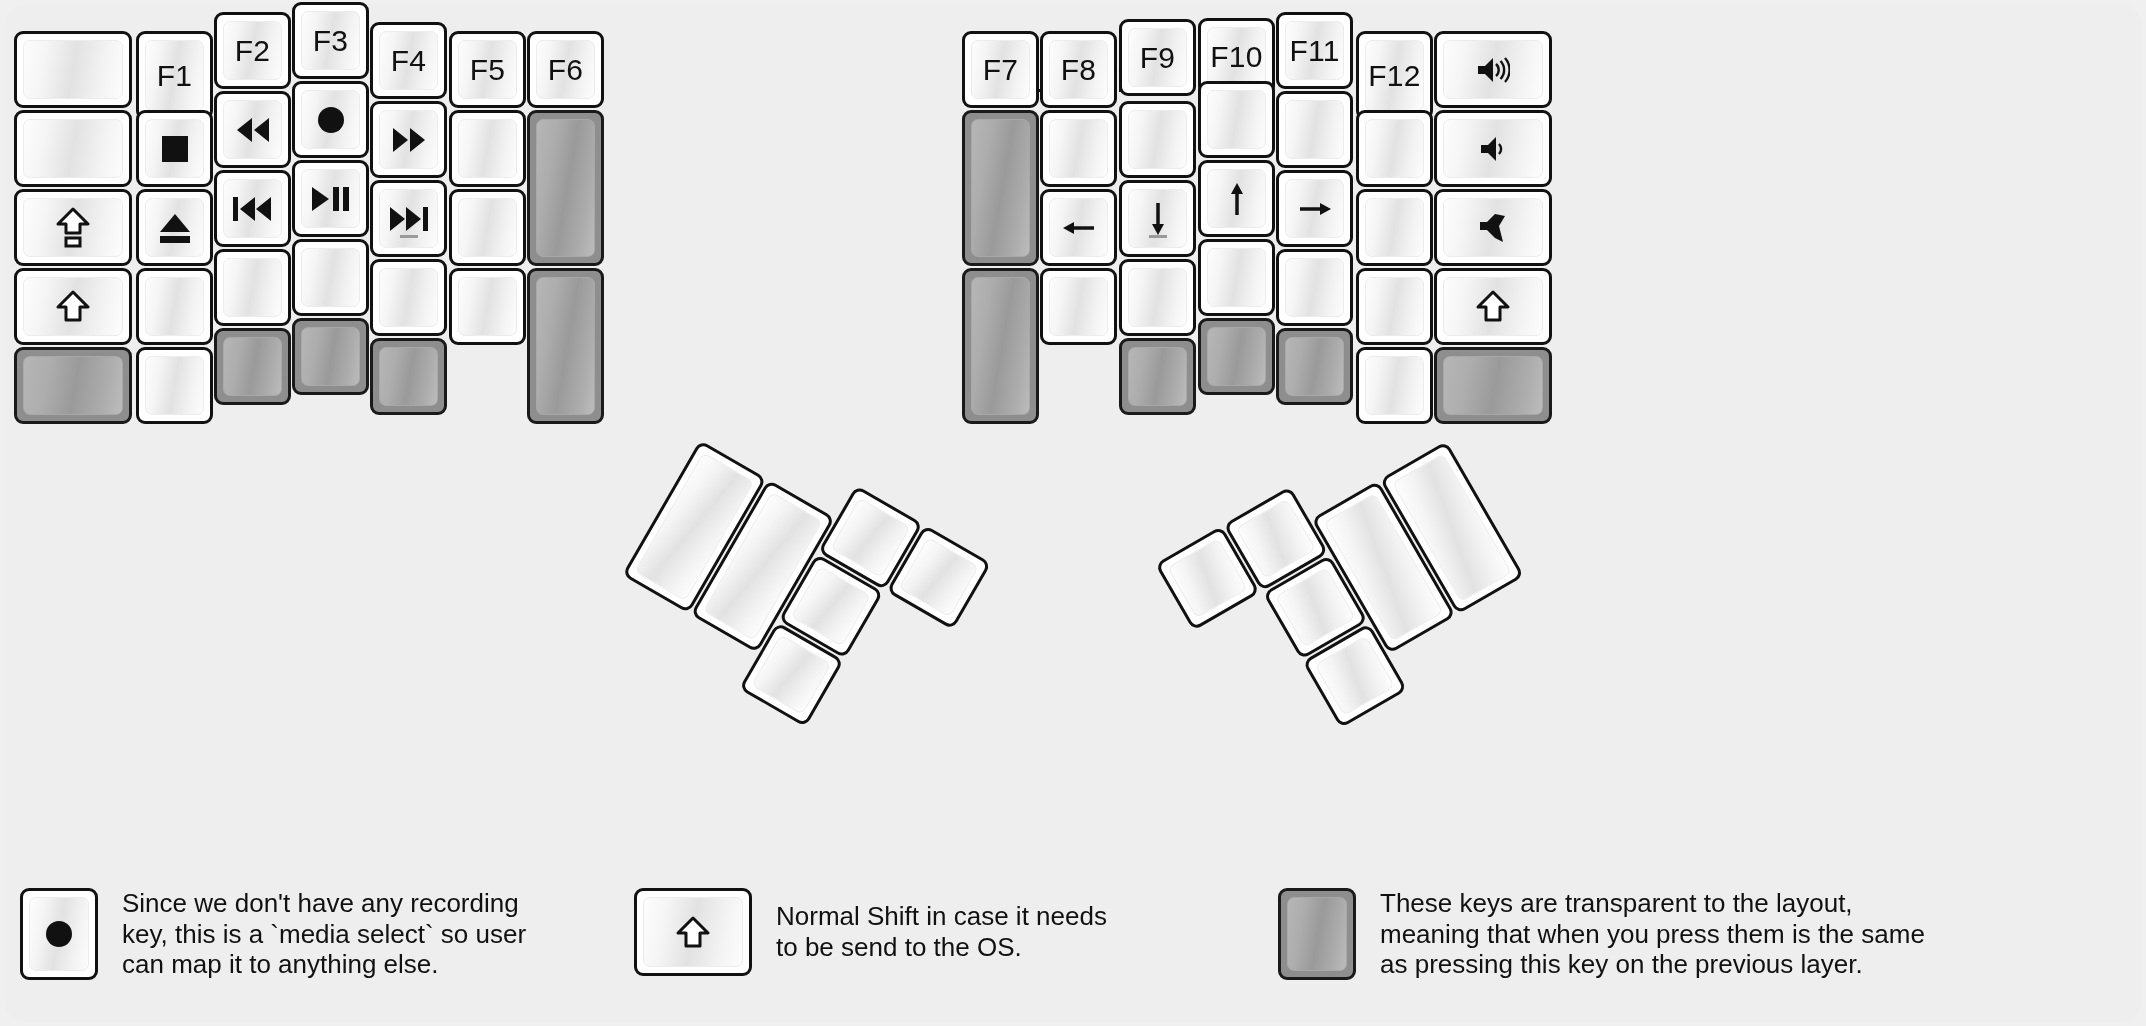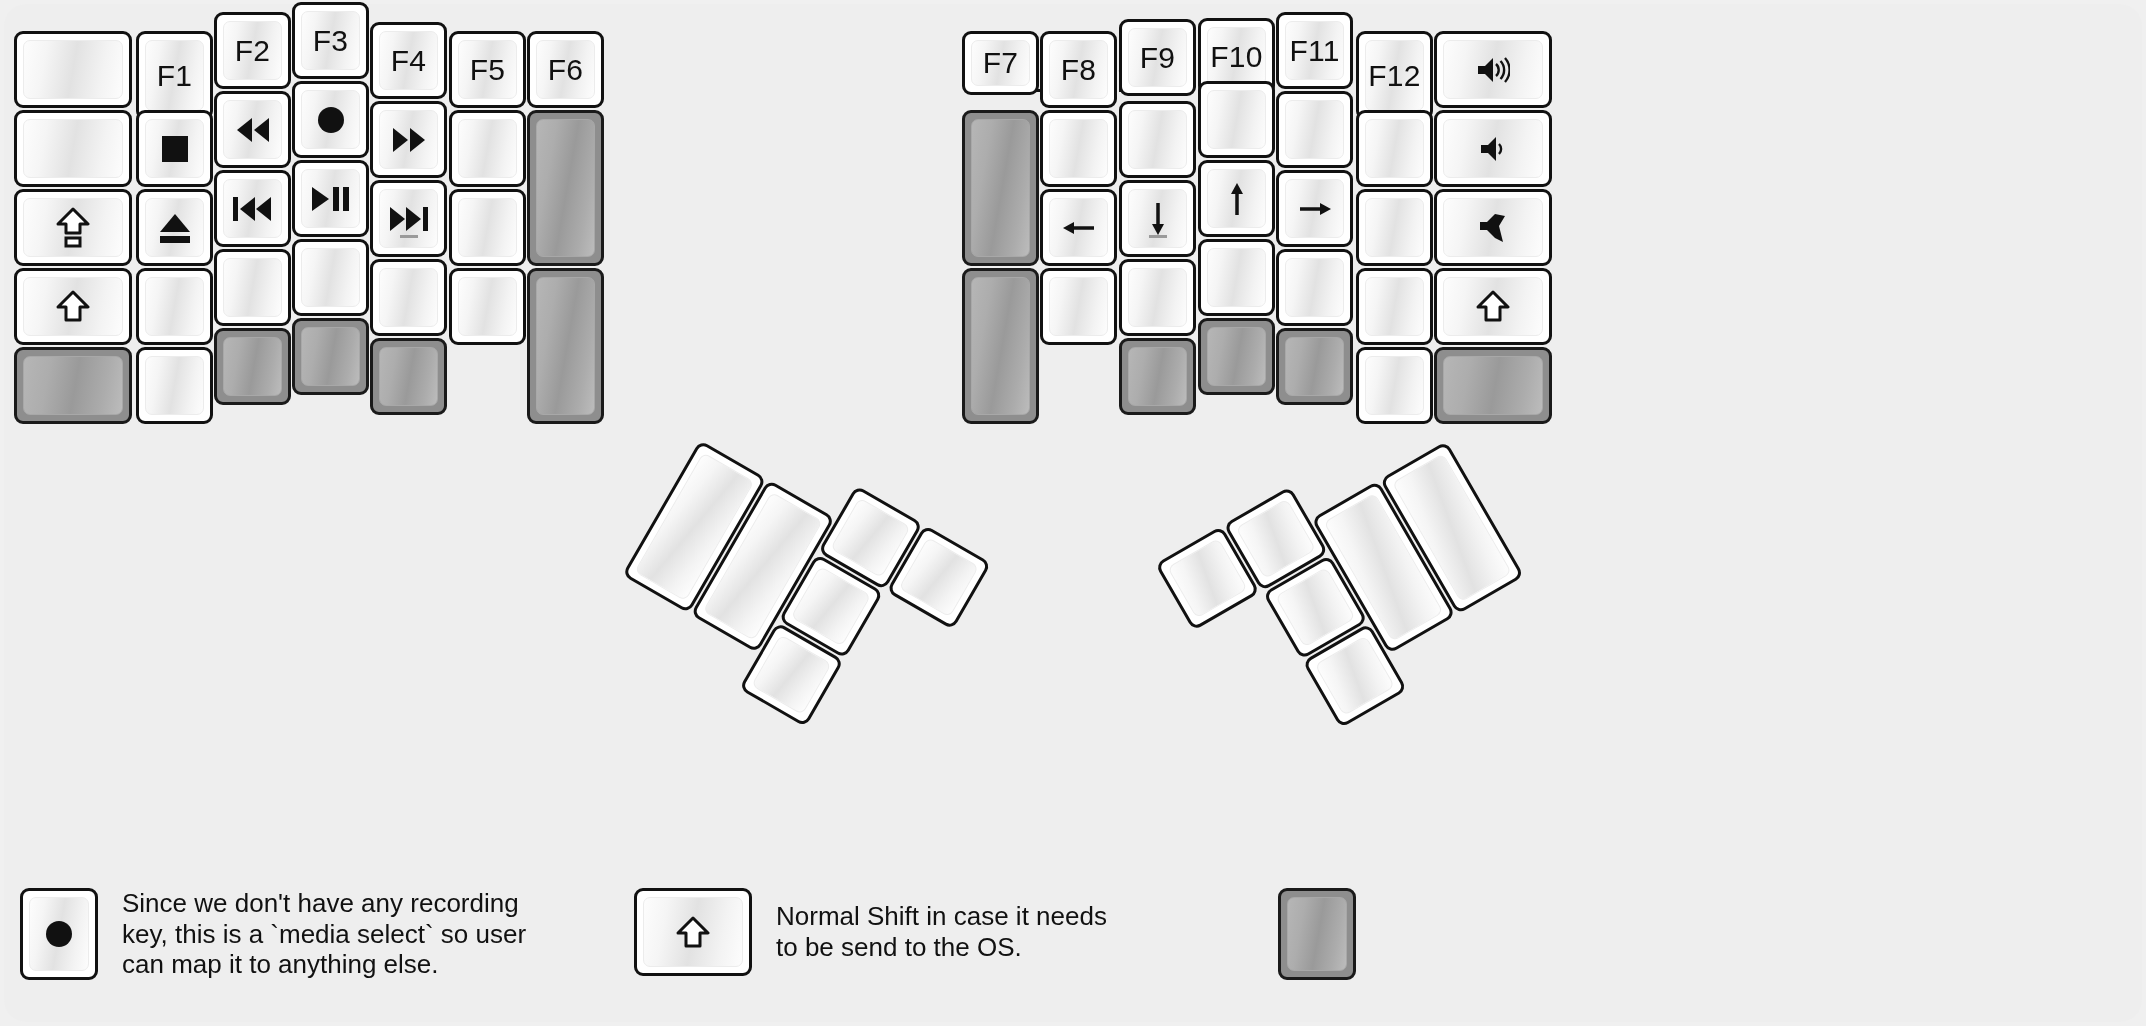--- a/index.html
+++ b/index.html
@@ -302,21 +302,21 @@
         </div>
       </div>
       <div class="key trans" style="left: 527px; top: 110px; width: 77px; height: 156px;">
         <div class="cap"></div>
       </div>
       <div class="key trans" style="left: 527px; top: 268px; width: 77px; height: 156px;">
         <div class="cap"></div>
       </div>
     </div>
   <div id="right-half">
-      <div class="key" style="left: 962px; top: 31px; width: 77px; height: 64px;">
+      <div class="key" style="left: 962px; top: 31px; width: 77px; height: 77px;">
         <div class="cap">
           <span class="legend-txt">F7</span>
         </div>
       </div>
       <div class="key trans" style="left: 962px; top: 110px; width: 77px; height: 156px;">
         <div class="cap"></div>
       </div>
       <div class="key trans" style="left: 962px; top: 268px; width: 77px; height: 156px;">
         <div class="cap"></div>
       </div>
@@ -542,15 +542,18 @@
             </span>
           </div>
         </div>
         <div class="notetext">Normal Shift in case it needs
 to be send to the OS.</div>
       </div>
       <div class="note" style="left: 1278px; top: 888px;">
         <div class="notekey trans" style="width: 78px; height: 92px;">
           <div class="cap"></div>
         </div>
+        <div class="notetext">These keys are transparent to the layout,
+meaning that when you press them is the same
+as pressing this key on the previous layer.</div>
       </div>
     </div>
 </div>
 
 </body></html>

